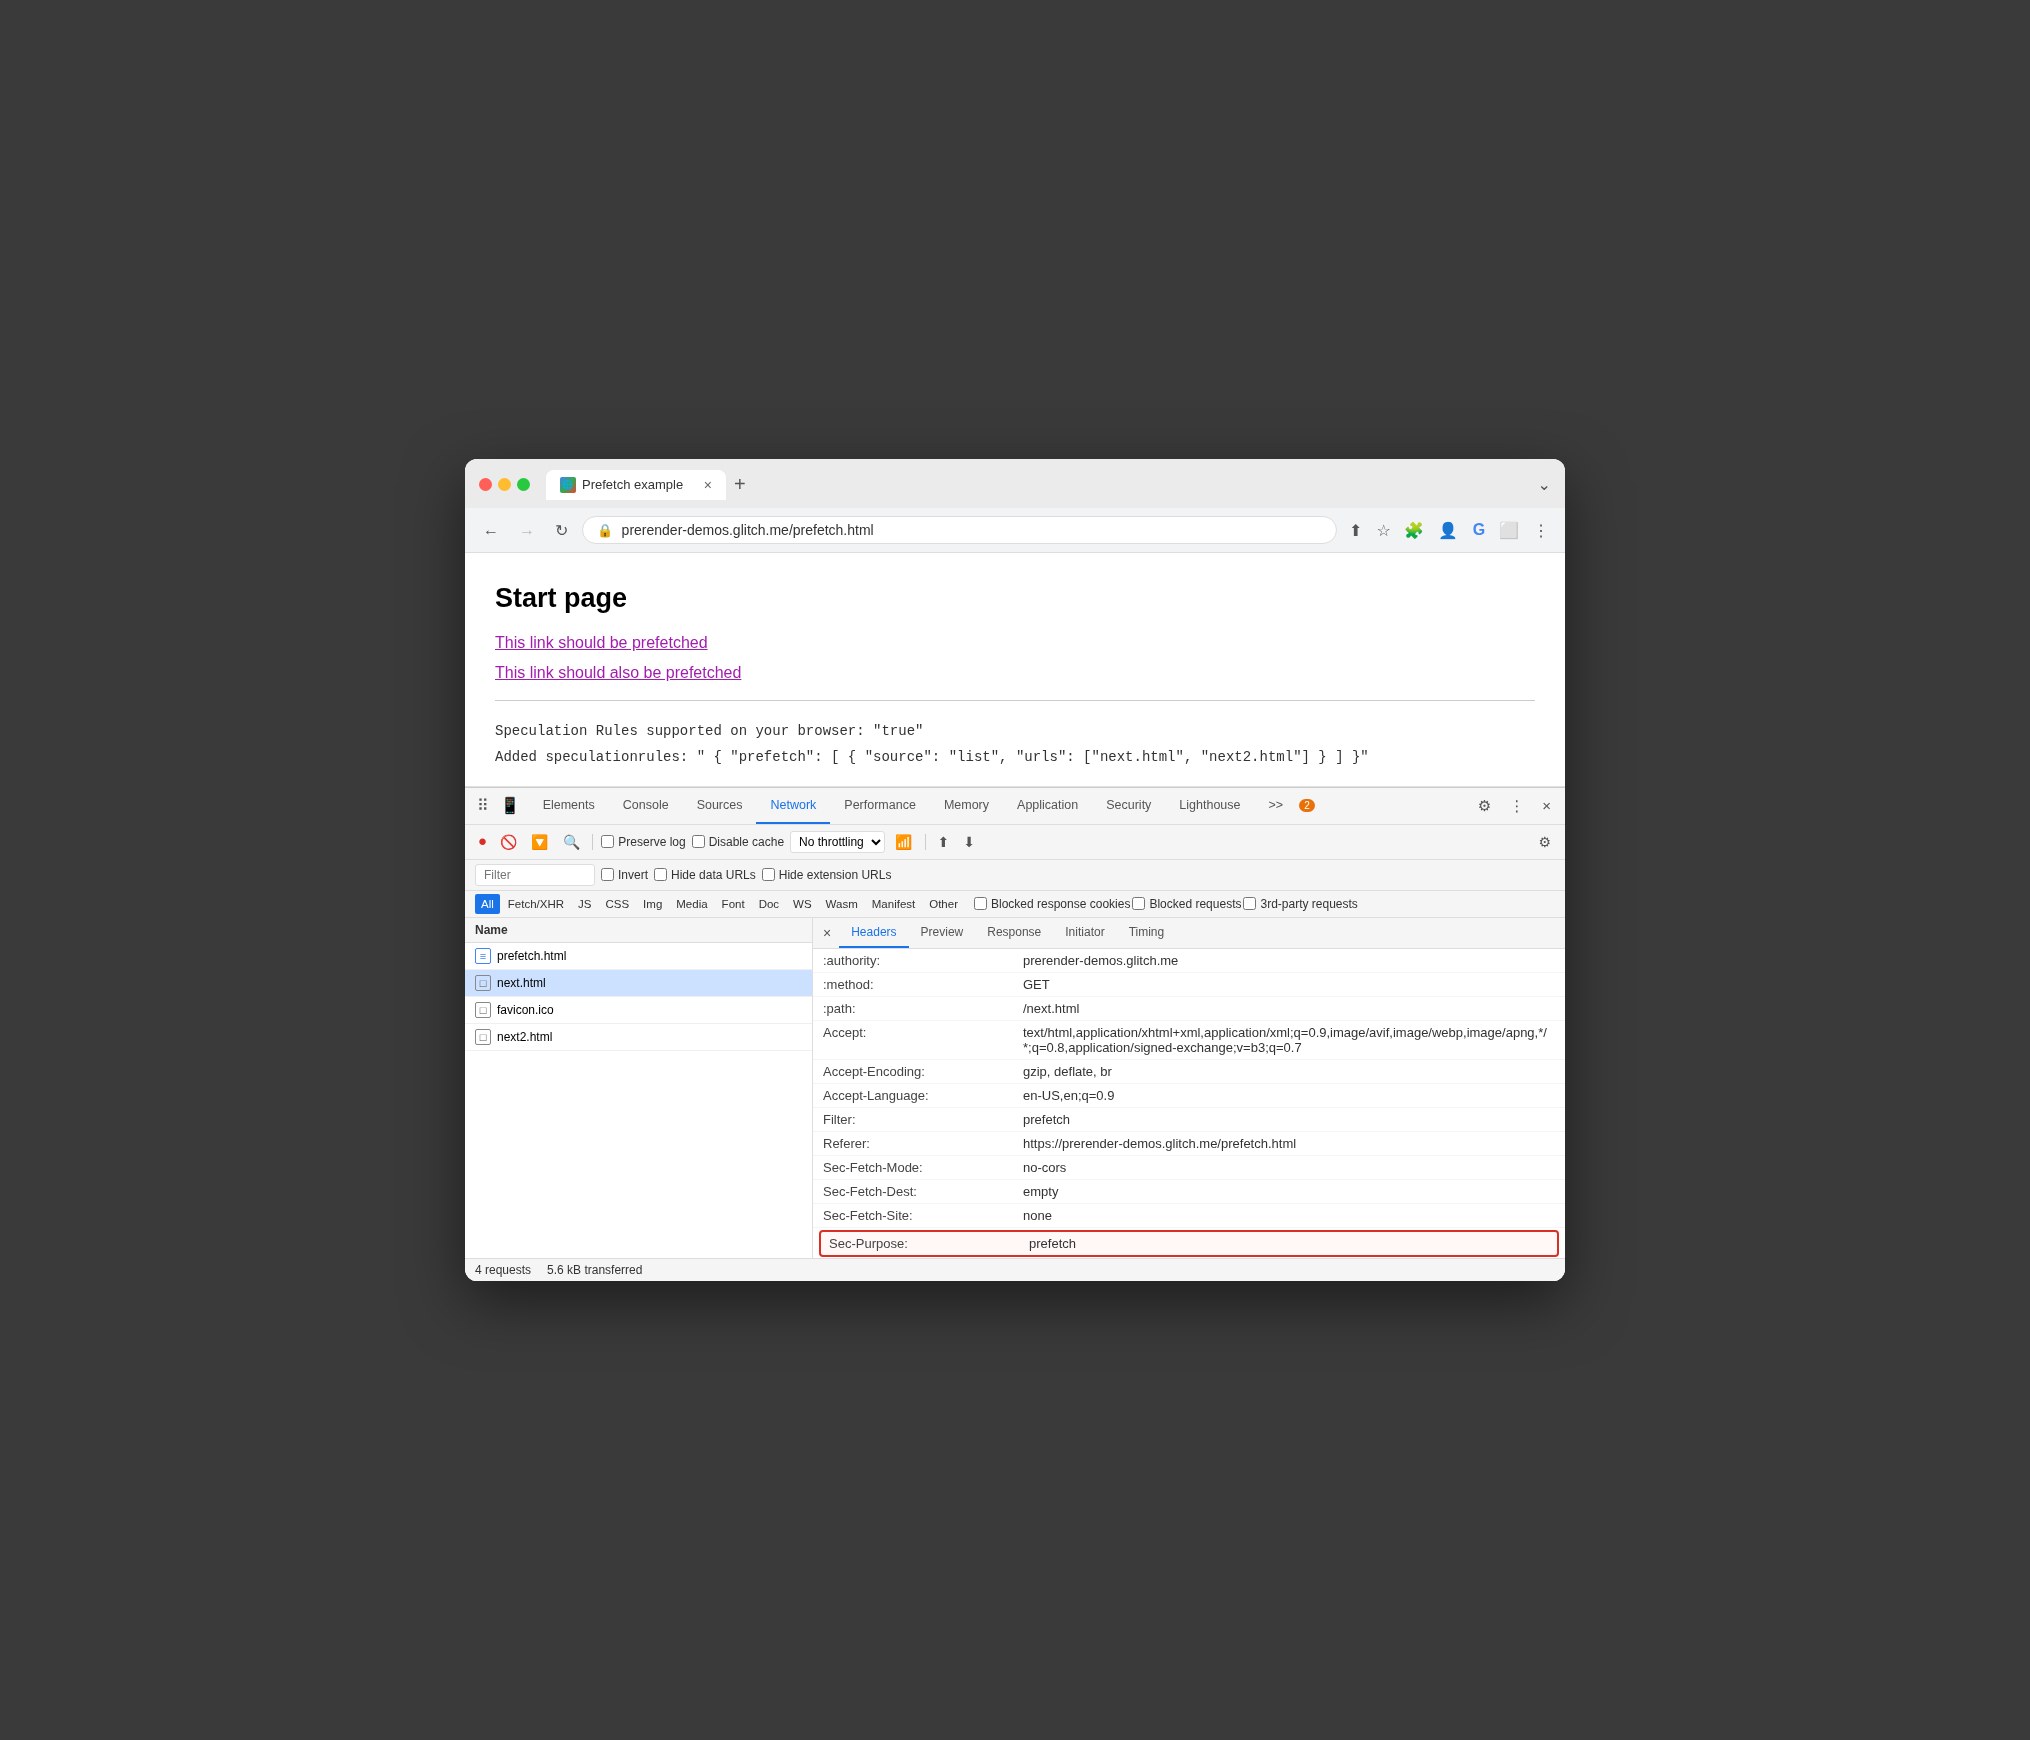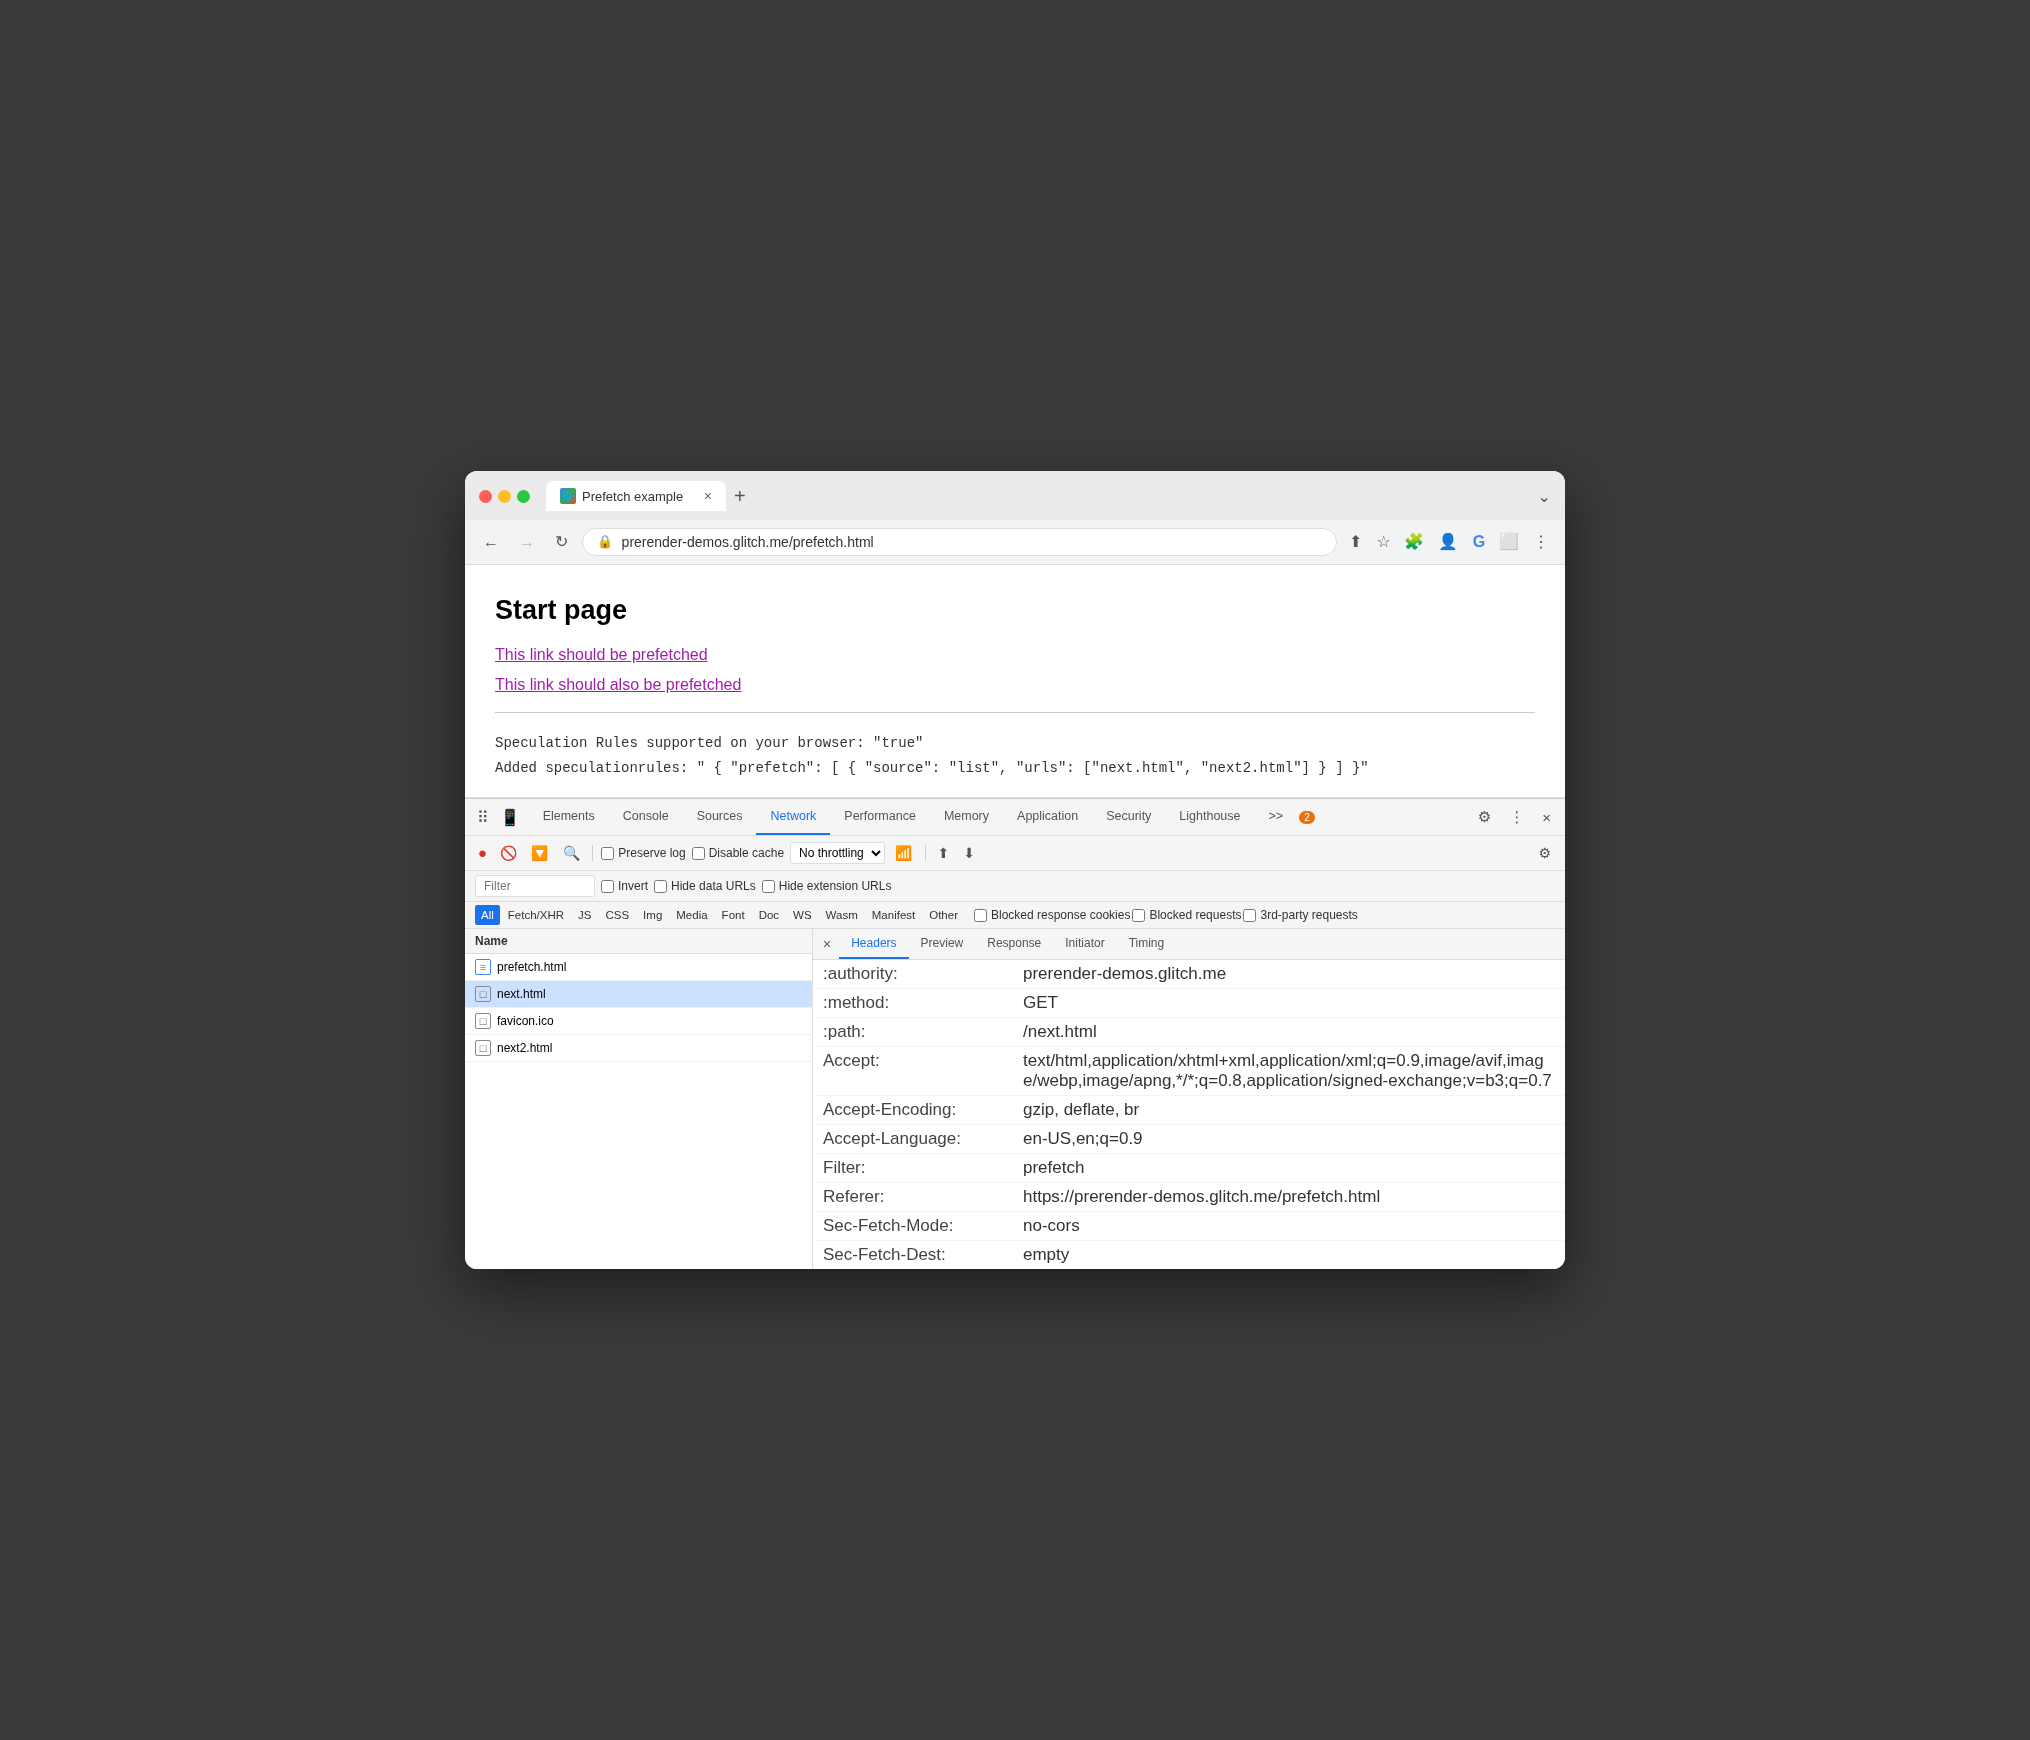--- a/index.html
+++ b/index.html
@@ -364,21 +364,21 @@
       color: #555;
       cursor: pointer;
       padding: 4px;
     }
     .headers-content {
       padding: 0;
     }
     .header-row {
       display: flex;
       padding: 4px 10px;
-      font-size: 17px;
+      font-size: 13px;
       border-bottom: 1px solid #f5f5f5;
     }
     .header-row.highlighted {
       border: 2px solid #d93025;
       border-radius: 4px;
       margin: 2px 6px;
       padding: 4px 8px;
       background: #fff8f7;
     }
     .header-name {
@@ -629,14 +629,18 @@
           </div>
           <div class="header-row highlighted">
             <span class="header-name">Sec-Purpose:</span>
             <span class="header-value">prefetch</span>
           </div>
 
         </div>
       </div>
     </div>
 
+    <div class="status-bar">
+      <span>4 requests</span>
+      <span>5.6 kB transferred</span>
+    </div>
   </div>
 </div>
 
 </body></html>

